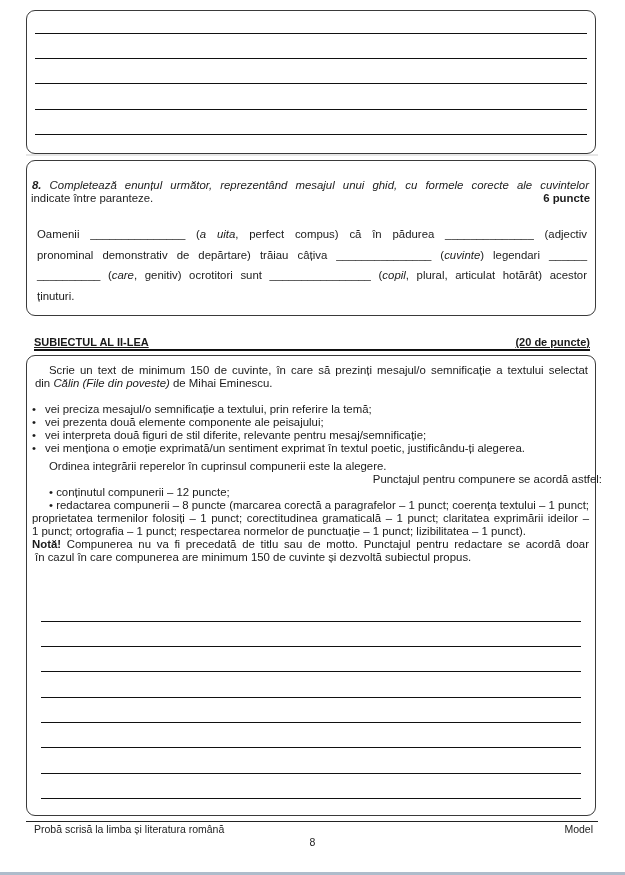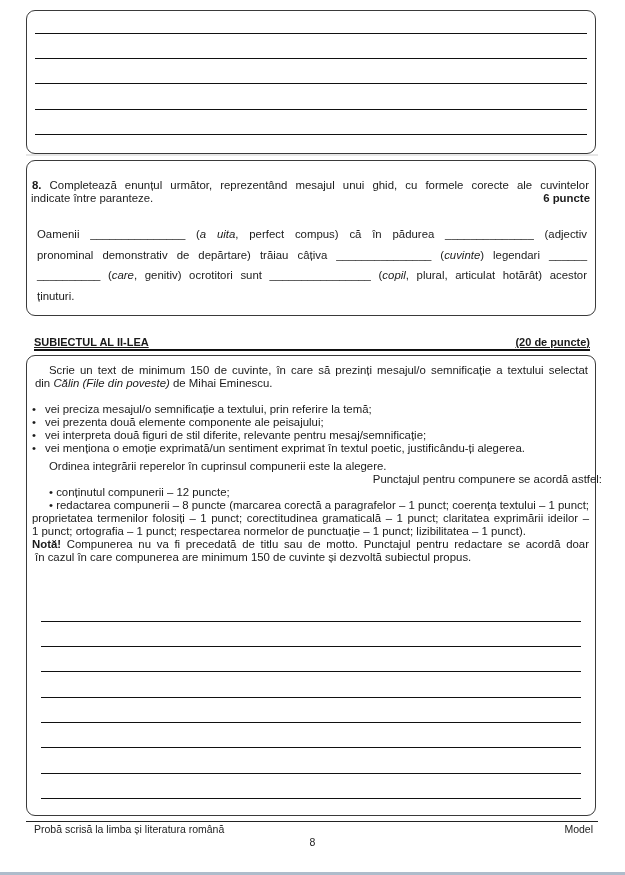--- a/index.html
+++ b/index.html
@@ -16,21 +16,21 @@
     #box1 { top: 10px; height: 144px; }
     #box2 { top: 160px; height: 156px; }
     #box3 { top: 355px; height: 461px; }
 
     .t { position: absolute; font-size: 11.4px; line-height: 12.8px; white-space: nowrap; }
     .just { white-space: normal; text-align: justify; text-align-last: justify; }
     b { font-weight: bold; }
     i { font-style: italic; }
 
     
-    .q-head { left: 5px; top: 18px; width: 557px; }
+    .q-head { left: 5px; top: 18px; width: 557px; font-style: italic; }
     .q-points { position: absolute; right: 5px; top: 31px; font-size: 11.4px; font-weight: bold; }
     .fill { left: 10px; width: 550px; font-size: 11.4px; line-height: 20.5px; top: 63px; }
     .fill p { margin: 0; text-align: justify; text-align-last: justify; white-space: nowrap; }
     .fill p.last { text-align-last: left; }
 
     
     #sec-head {
       position: absolute; left: 34px; width: 556px; top: 336px; height: 13px;
       border-bottom: 2.4px solid #111; font-size: 11px; font-weight: bold;
     }

